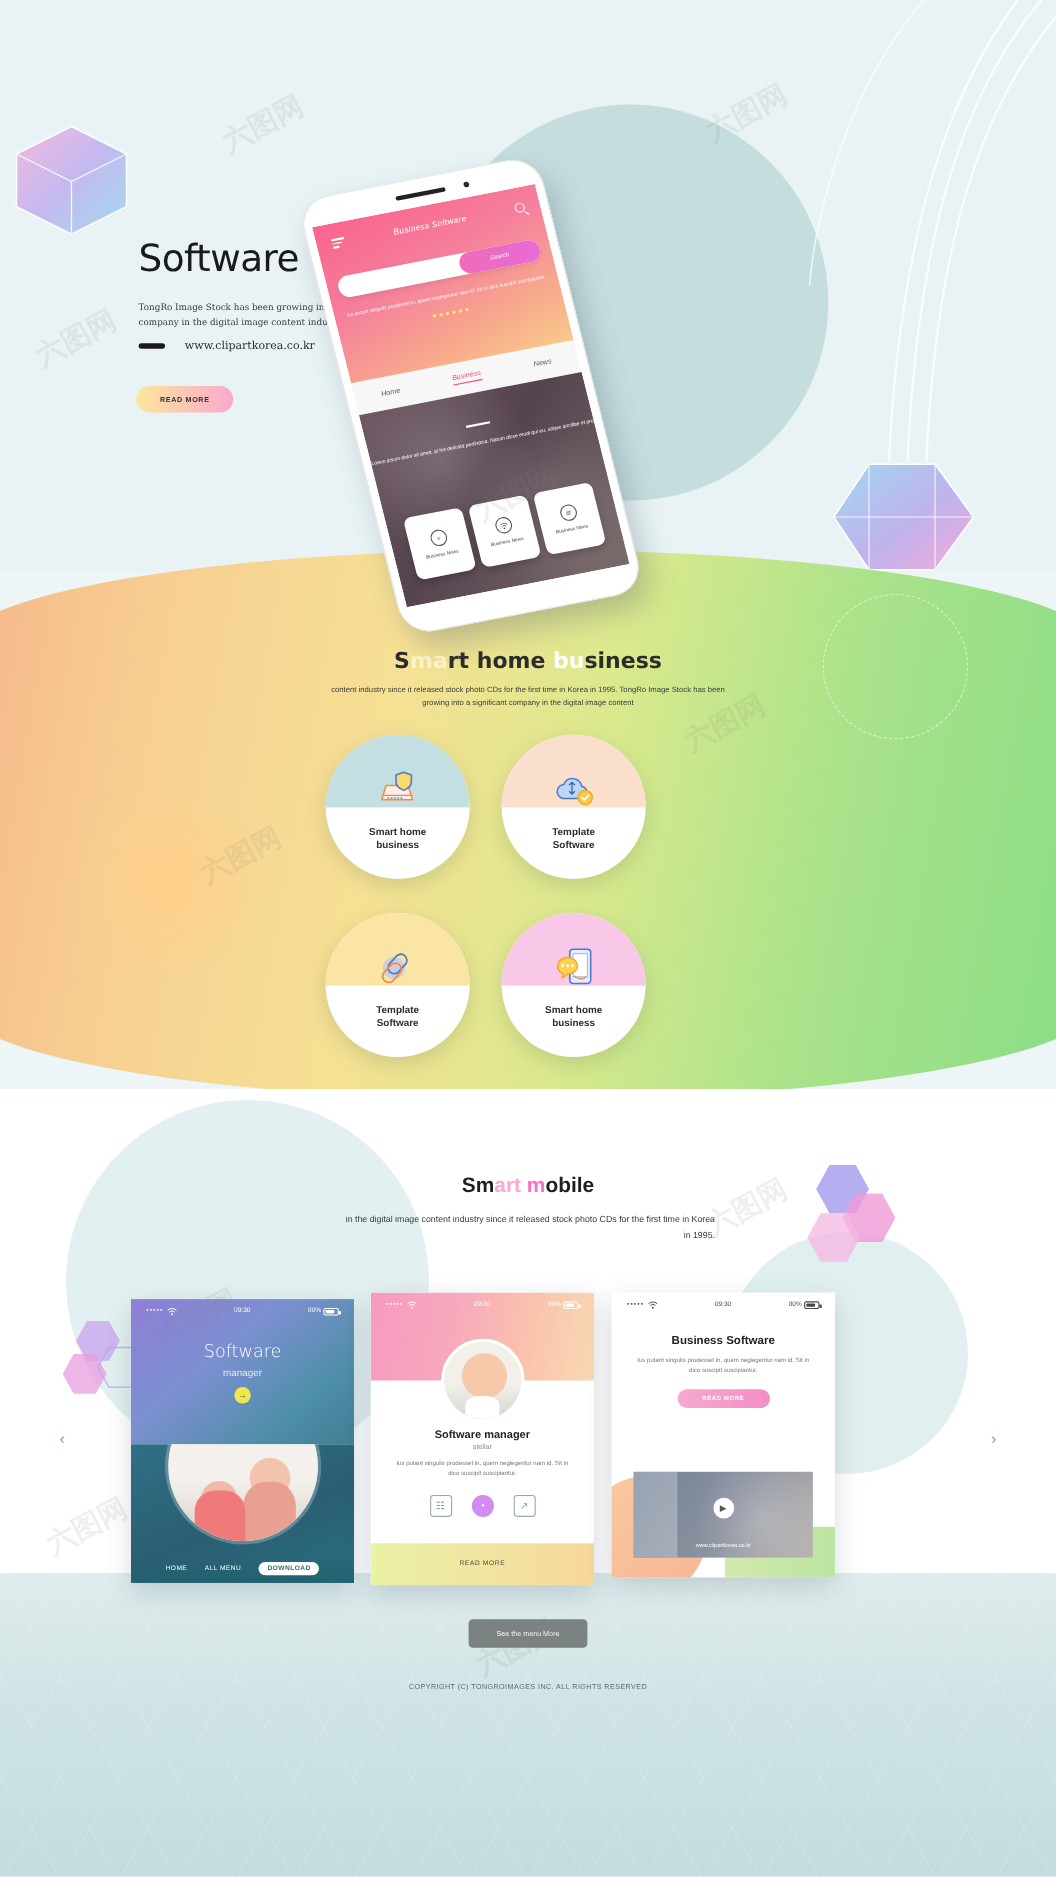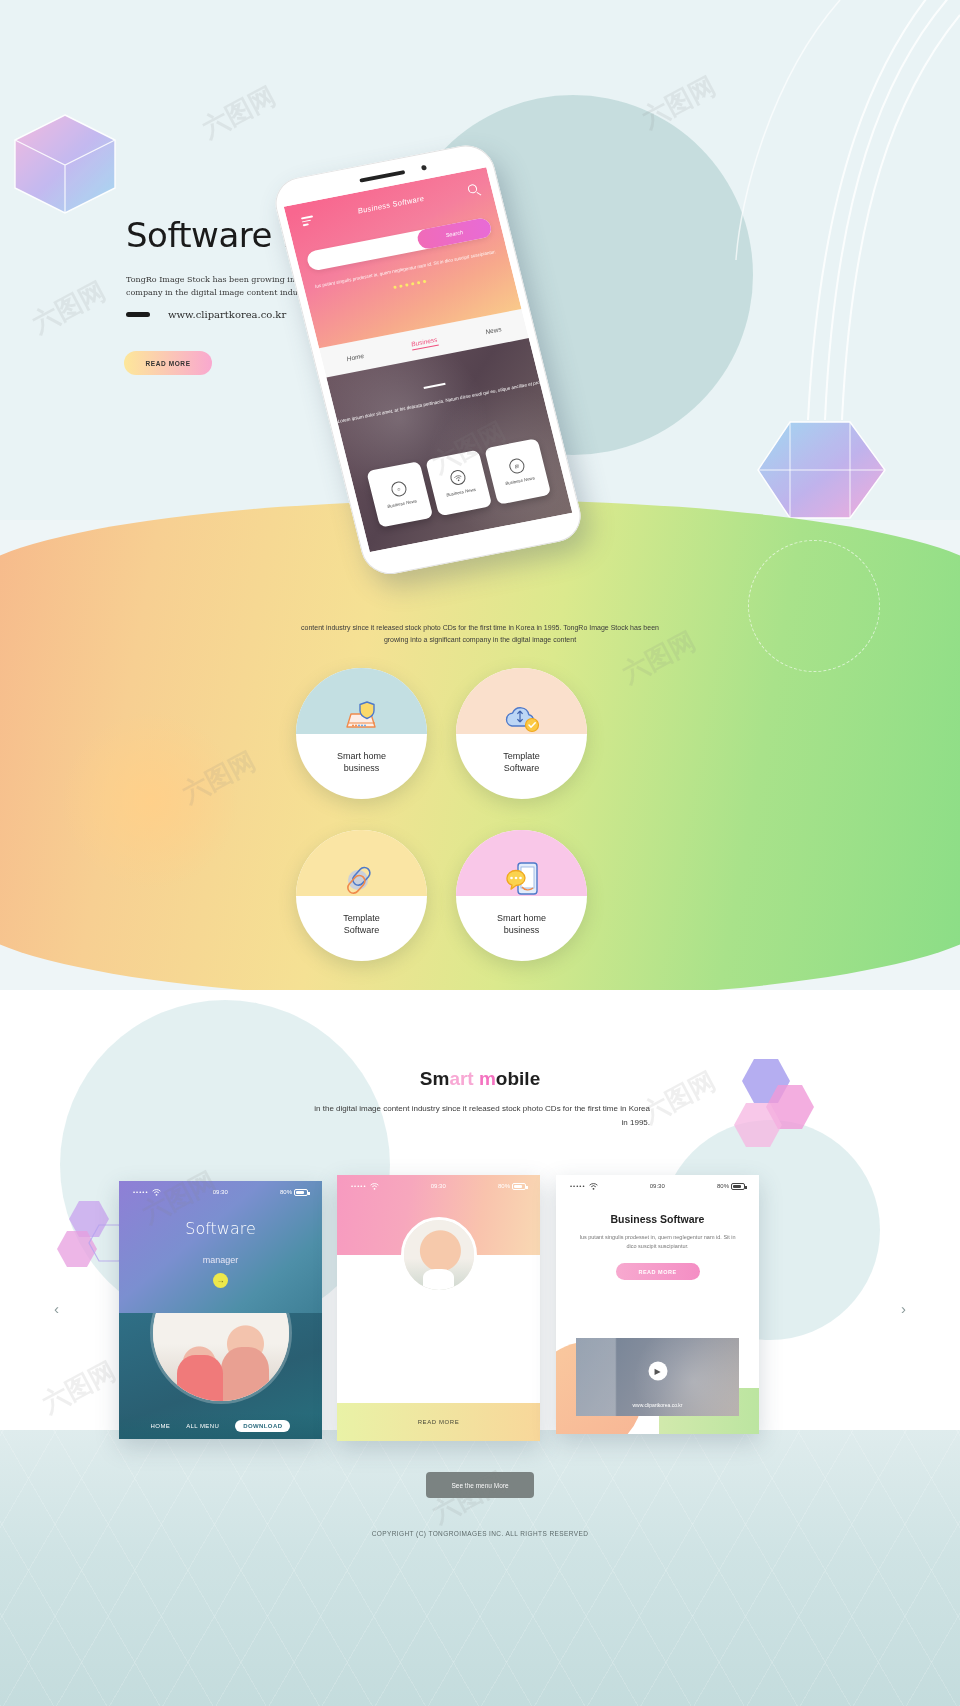--- a/index.html
+++ b/index.html
@@ -104,21 +104,21 @@
   .sec-home:before{content:"";position:absolute;left:100px;top:210px;width:180px;height:180px;border-radius:50%;
     background:radial-gradient(circle,#ffd08a 0%, rgba(255,208,138,0) 70%); }
   .sec-home:after{content:"";position:absolute;right:120px;top:40px;width:130px;height:130px;border-radius:50%;
     border:1px dashed rgba(255,255,255,.6);}
 
   .sh-title { position:absolute; left:0; right:0; top:588px; text-align:center; font-size:20px; color:#2c2c2c; font-family:"DejaVu Sans", sans-serif;}
   .sh-title .hl1 { color:#fdf6c8; }
   .sh-title .hl2 { color:#ffffff; }
   .sh-desc { position:absolute; left:50%; transform:translateX(-50%); top:622px; width:370px; text-align:center; font-size:7px; line-height:12px; color:#3b3b3b;}
 
-  .circles { position:absolute; left:0; right:0; top:668px; height:320px;}
+  .circles { position:absolute; left:0; right:0; top:668px; height:320px;font-weight:bold;}
   .circ {
     position:absolute; width:131px; height:131px; border-radius:50%;
     background:#fff; overflow:hidden; box-shadow:0 6px 18px rgba(90,110,80,.22);
     display:flex; flex-direction:column; align-items:center;
   }
   .circ .half { position:absolute; left:0; top:0; width:100%; height:50%;}
   .circ .ico { position:relative; margin-top:26px; width:46px; height:46px; display:flex; align-items:center; justify-content:center;}
   .circ .lbl { position:relative; margin-top:10px; text-align:center; font-size:9px; line-height:12px; color:#2d2d2d;}
   .c1 { left:296px; top:0; }
   .c2 { left:456px; top:0; }
@@ -141,21 +141,21 @@
   .cardC { left:556px; top:0px; width:203px; height:259px; }
   .stbar { height:22px; display:flex; align-items:center; justify-content:space-between; padding:0 14px; font-size:6px;}
   .stbar .sig { letter-spacing:1px; display:flex; align-items:center; gap:3px;}
   .stbar .bat { display:flex; align-items:center; gap:2px;}
   .batbox { width:14px; height:7px; border:1px solid currentColor; border-radius:2px; position:relative; display:block;}
   .batbox:after{content:"";position:absolute;left:1px;top:1px;bottom:1px;width:8px;background:currentColor;border-radius:1px;}
   .batbox:before{content:"";position:absolute;right:-3px;top:2px;width:1.5px;height:3px;background:currentColor;}
 
   .cardA-top { height:132px; background:linear-gradient(140deg,#8f7fd6 0%,#7b8fd0 40%,#4e8fa8 75%,#3e7f95 100%); color:#fff; position:relative;}
   .cardA-title { text-align:center; margin-top:16px; font-size:16px; color:#fff; font-family:"DejaVu Sans", sans-serif; font-weight:300;}
-  .cardA-sub { text-align:center; font-size:9px; color:#e6e6f5; margin-top:17px;}
+  .cardA-sub { text-align:center; font-size:9px; color:#e6e6f5; margin-top:5px;}
   .arrow-dot { margin:8px auto 0; width:15px; height:15px; border-radius:50%; background:#ede84b; display:flex; align-items:center; justify-content:center; font-size:8px; color:#6b6a1f;}
   .cardA-body { height:126px; background:linear-gradient(160deg,#2f6f86,#2a5f72 55%,#27707e 100%); position:relative; overflow:hidden;}
   .circ-photo { position:absolute; left:50%; transform:translateX(-50%); top:-48px; width:136px; height:136px; border-radius:50%; overflow:hidden; background:#e9e4de; box-shadow:0 0 0 3px rgba(255,255,255,.25);}
   .ppl { position:absolute; inset:0; background:
      radial-gradient(circle at 34% 72%, #f0b9a8 0 16px, transparent 17px),
      radial-gradient(circle at 68% 58%, #f3c3ad 0 18px, transparent 19px),
      linear-gradient(180deg,#f4f1ec 0 58%, #d9cfc7 100%);}
   .ppl:after{content:"";position:absolute;left:18%;bottom:0;width:34%;height:34%;background:#f07a7a;border-radius:40% 40% 0 0;}
   .ppl:before{content:"";position:absolute;right:14%;bottom:0;width:36%;height:40%;background:#e9a092;border-radius:42% 42% 0 0;}
   .cardA-nav { position:absolute; left:0; right:0; bottom:0; height:26px; display:flex; align-items:center; justify-content:center; gap:16px; background:linear-gradient(180deg, rgba(39,110,126,.0), rgba(34,95,110,.85));}
@@ -316,20 +316,23 @@
               <span>Business News</span>
             </div>
           </div>
         </div>
       </div>
     </div>
   </div>
 
   <div class="sec-home"></div>
 
+  <h2 class="sh-title">
+    <span>S</span><span class="hl1">ma</span><span>rt home </span><span class="hl2">bu</span><span>siness</span>
+  </h2>
   <p class="sh-desc">content industry since it released stock photo CDs for the first time in Korea in 1995. TongRo Image Stock has been growing into a significant company in the digital image content</p>
 
   <div class="circles">
 
     <div class="circ c1">
       <span class="half" style="background:#c3dfe2"></span>
       <span class="ico">
         <svg width="40" height="38" viewBox="0 0 40 38">
           <path d="M9 16 h20 l4 13 H5 Z" fill="#fdeee7" stroke="#f08a4b" stroke-width="1.4" stroke-linejoin="round"></path>
           <path d="M7 25 h26" stroke="#f08a4b" stroke-width="1.2"></path>
@@ -470,20 +473,30 @@
           <span>09:30</span>
           <span class="bat">
             <span>80%</span>
             <i class="batbox"></i>
           </span>
         </div>
         <div class="avatar">
             <i></i>
           </div>
       </div>
+      <div class="cardB-body">
+        <div class="cb-name">Software manager</div>
+        <div class="cb-sub">stellar</div>
+        <div class="cb-lorem">Ius putant singulis prodesset in, quem neglegentur nam id. Sit in dico suscipit suscipiantur.</div>
+        <div class="cb-icons">
+          <span class="cb-ic">☷</span>
+          <span class="cb-ic hi">◔</span>
+          <span class="cb-ic">↗</span>
+        </div>
+      </div>
       <div class="cardB-foot">READ MORE</div>
     </div>
 
     <div class="card cardC">
       <div class="stbar" style="color:#444">
         <span class="sig">
           <span>•••••</span>
           <svg width="9" height="7" viewBox="0 0 9 7">
               <path d="M.6 2.2A5.5 5.5 0 0 1 8.4 2.2" stroke="#444" fill="none" stroke-width=".9"></path>
               <path d="M2.2 3.8A3.2 3.2 0 0 1 6.8 3.8" stroke="#444" fill="none" stroke-width=".9"></path>

